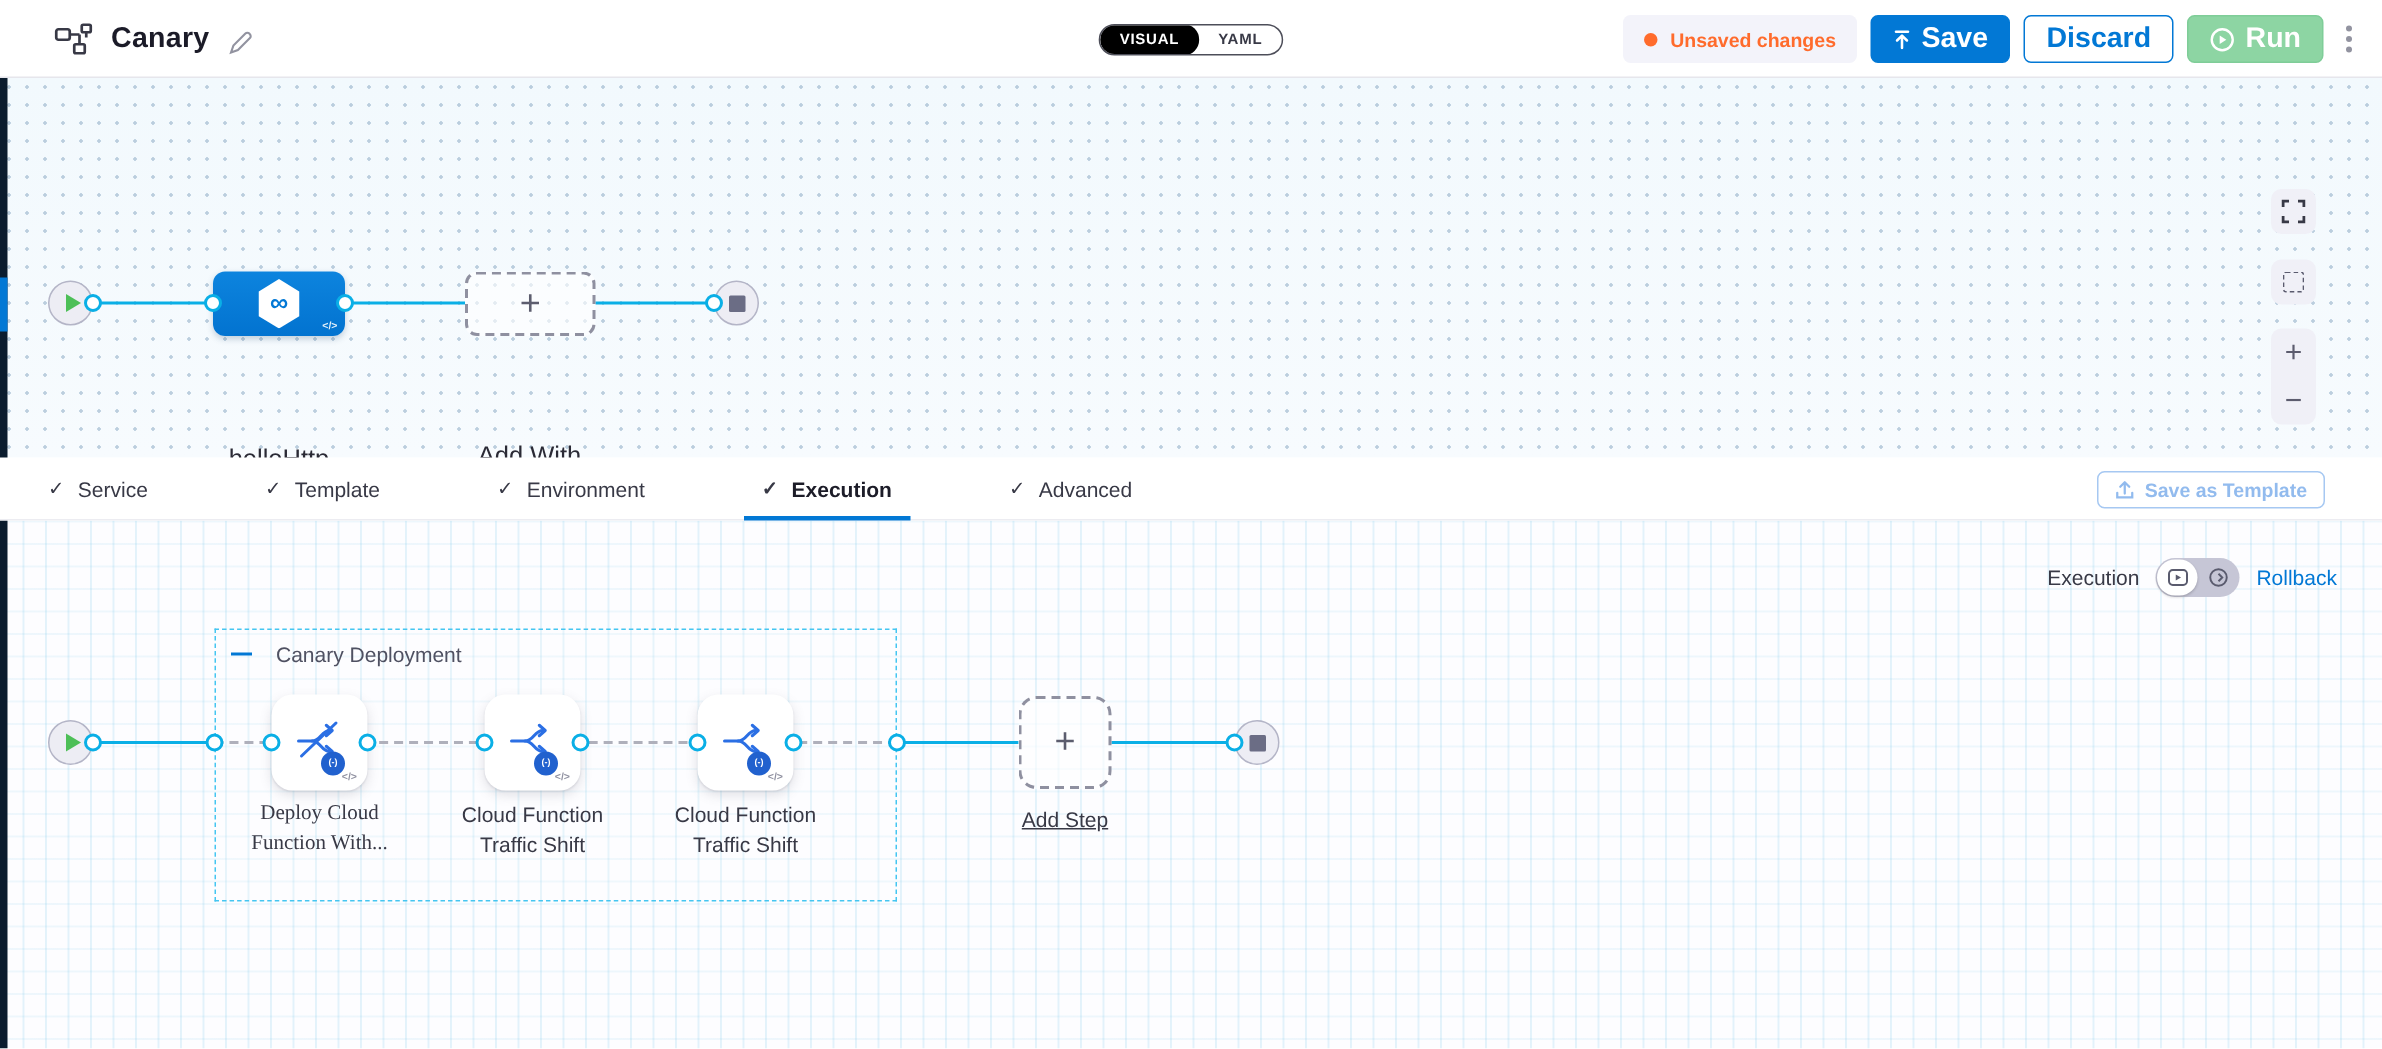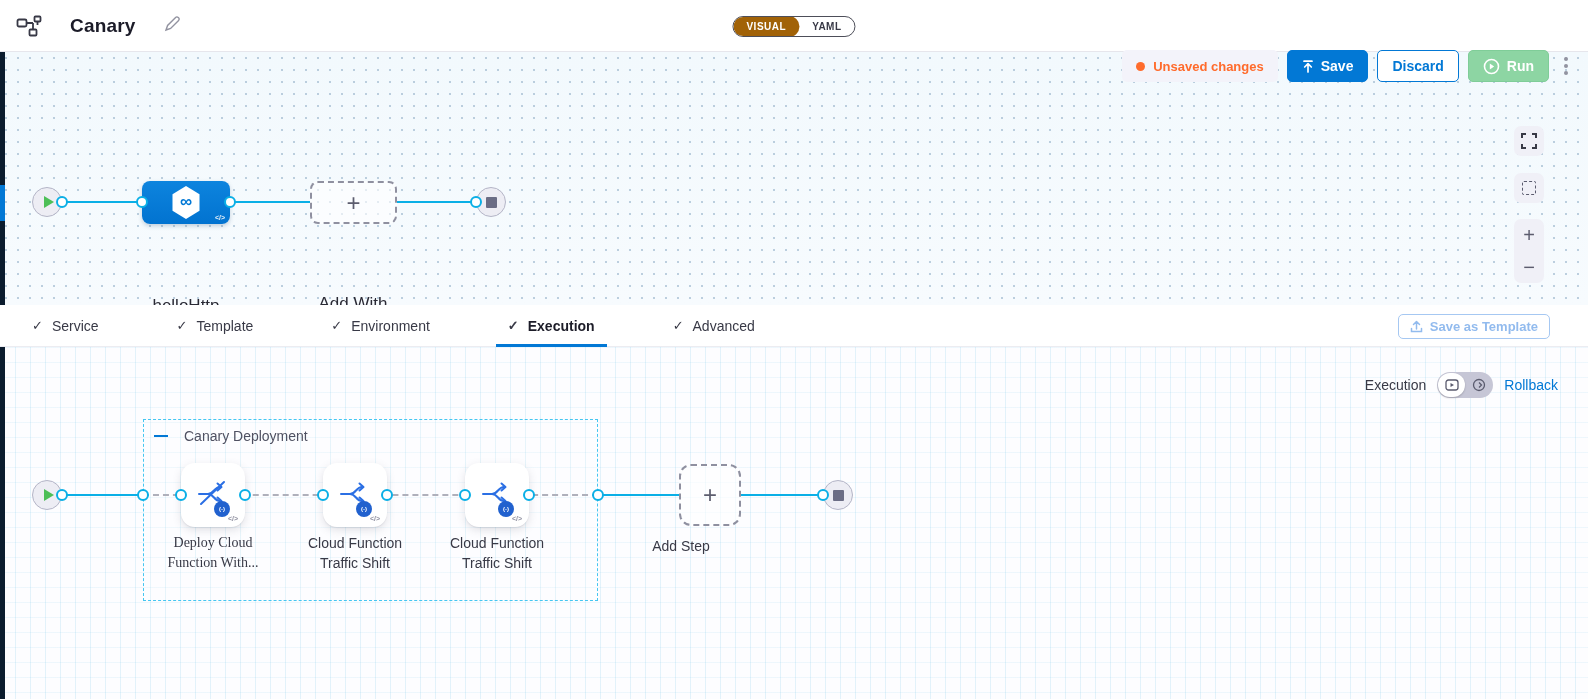--- a/index.html
+++ b/index.html
@@ -3,36 +3,36 @@
 <meta charset="utf-8">
 <style>
   * { margin:0; padding:0; box-sizing:border-box; }
   html,body { width:1588px; height:699px; overflow:hidden; background:#fff;
     font-family:"Liberation Sans", sans-serif; color:#1c1c28; }
   .app { position:relative; width:1588px; height:699px; }
 
   
   .header { position:absolute; top:0; left:0; right:0; height:52px; background:#fff;
     border-bottom:1px solid #e6e6ec; display:flex; align-items:center; z-index:10; }
-  .hdr-left { display:flex; align-items:flex-start; gap:28px; padding-left:16px; }
+  .hdr-left { display:flex; align-items:flex-end; gap:12px; padding-left:36px; }
   .pipeline-title { font-size:19px; font-weight:bold; color:#1b1b28; letter-spacing:.2px; }
   .icon-btn { background:none; border:none; cursor:pointer; display:flex; align-items:center; }
 
   .mode-toggle { position:absolute; left:50%; transform:translateX(-50%); top:16px;
     display:flex; align-items:center; height:21px; border:1px solid #4d4e59; border-radius:11px;
     background:#fff; overflow:hidden; }
   .mode-seg { font-size:10px; font-weight:bold; letter-spacing:.5px; padding:0 13px; height:21px;
     display:flex; align-items:center; border:none; background:transparent; color:#383946; cursor:pointer; }
-  .mode-seg.selected { background:#a16207; color:#fff; border-radius:11px; }
-
-  .hdr-right { position:absolute; right:14px; top:0; height:52px; display:flex; align-items:center; gap:9px;margin-top:40px; }
+  .mode-seg.selected { background:#000000; color:#fff; border-radius:11px; }
+
+  .hdr-right { position:absolute; right:14px; top:0; height:52px; display:flex; align-items:center; gap:9px; }
   .unsaved-badge { display:flex; align-items:center; gap:8px; background:#f3f3fa; border-radius:5px;
     height:32px; padding:0 14px; font-size:13px; font-weight:bold; color:#ff6b2c; }
   .unsaved-dot { width:9px; height:9px; border-radius:50%; background:#ff6b2c; }
-  .btn { height:32px; border-radius:5px; font-size:14px; font-weight:bold; padding:0 14px;
+  .btn { height:32px; border-radius:5px; font-size:19px; font-weight:bold; padding:0 14px;
     display:flex; align-items:center; gap:7px; cursor:pointer; font-family:inherit; }
   .btn-save { background:#0278d5; border:1px solid #0278d5; color:#fff; }
   .btn-discard { background:#fff; border:1px solid #0278d5; color:#0278d5; }
   .btn-run { background:#8dd5a3; border:1px solid #7fcd98; color:#fff; }
   .kebab { display:flex; flex-direction:column; gap:3px; padding:4px 6px; background:none; border:none; cursor:pointer; }
   .kebab i { width:4px; height:4px; border-radius:50%; background:#9293a0; }
 
   
   .stage-canvas { position:absolute; top:52px; left:0; right:0; height:253px;
     background-color:#f6fbfe;
@@ -339,21 +339,21 @@
     <div class="step-label" style="left:422px; top:186px;">
       <div>Cloud Function</div>
       <div>Traffic Shift</div>
     </div>
 
     <div class="port" style="left:592px; top:142px;"></div>
 
     <div class="add-box" style="left:679px; top:117px; width:62px; height:62px; border-radius:12px;">
       <span class="add-plus">+</span>
     </div>
-    <div class="step-label" style="left:606px; top:189px;">Add Step</div>
+    <div class="step-label" style="left:635px; top:189px;text-decoration:underline;">Add Step</div>
 
     <div class="port" style="left:817px; top:142px;"></div>
     <div class="term-node" style="left:823px; top:133px;">
       <span class="stop-sq"></span>
     </div>
   </div>
 
   <div class="nav-strip">
     <span class="accent"></span>
   </div>

